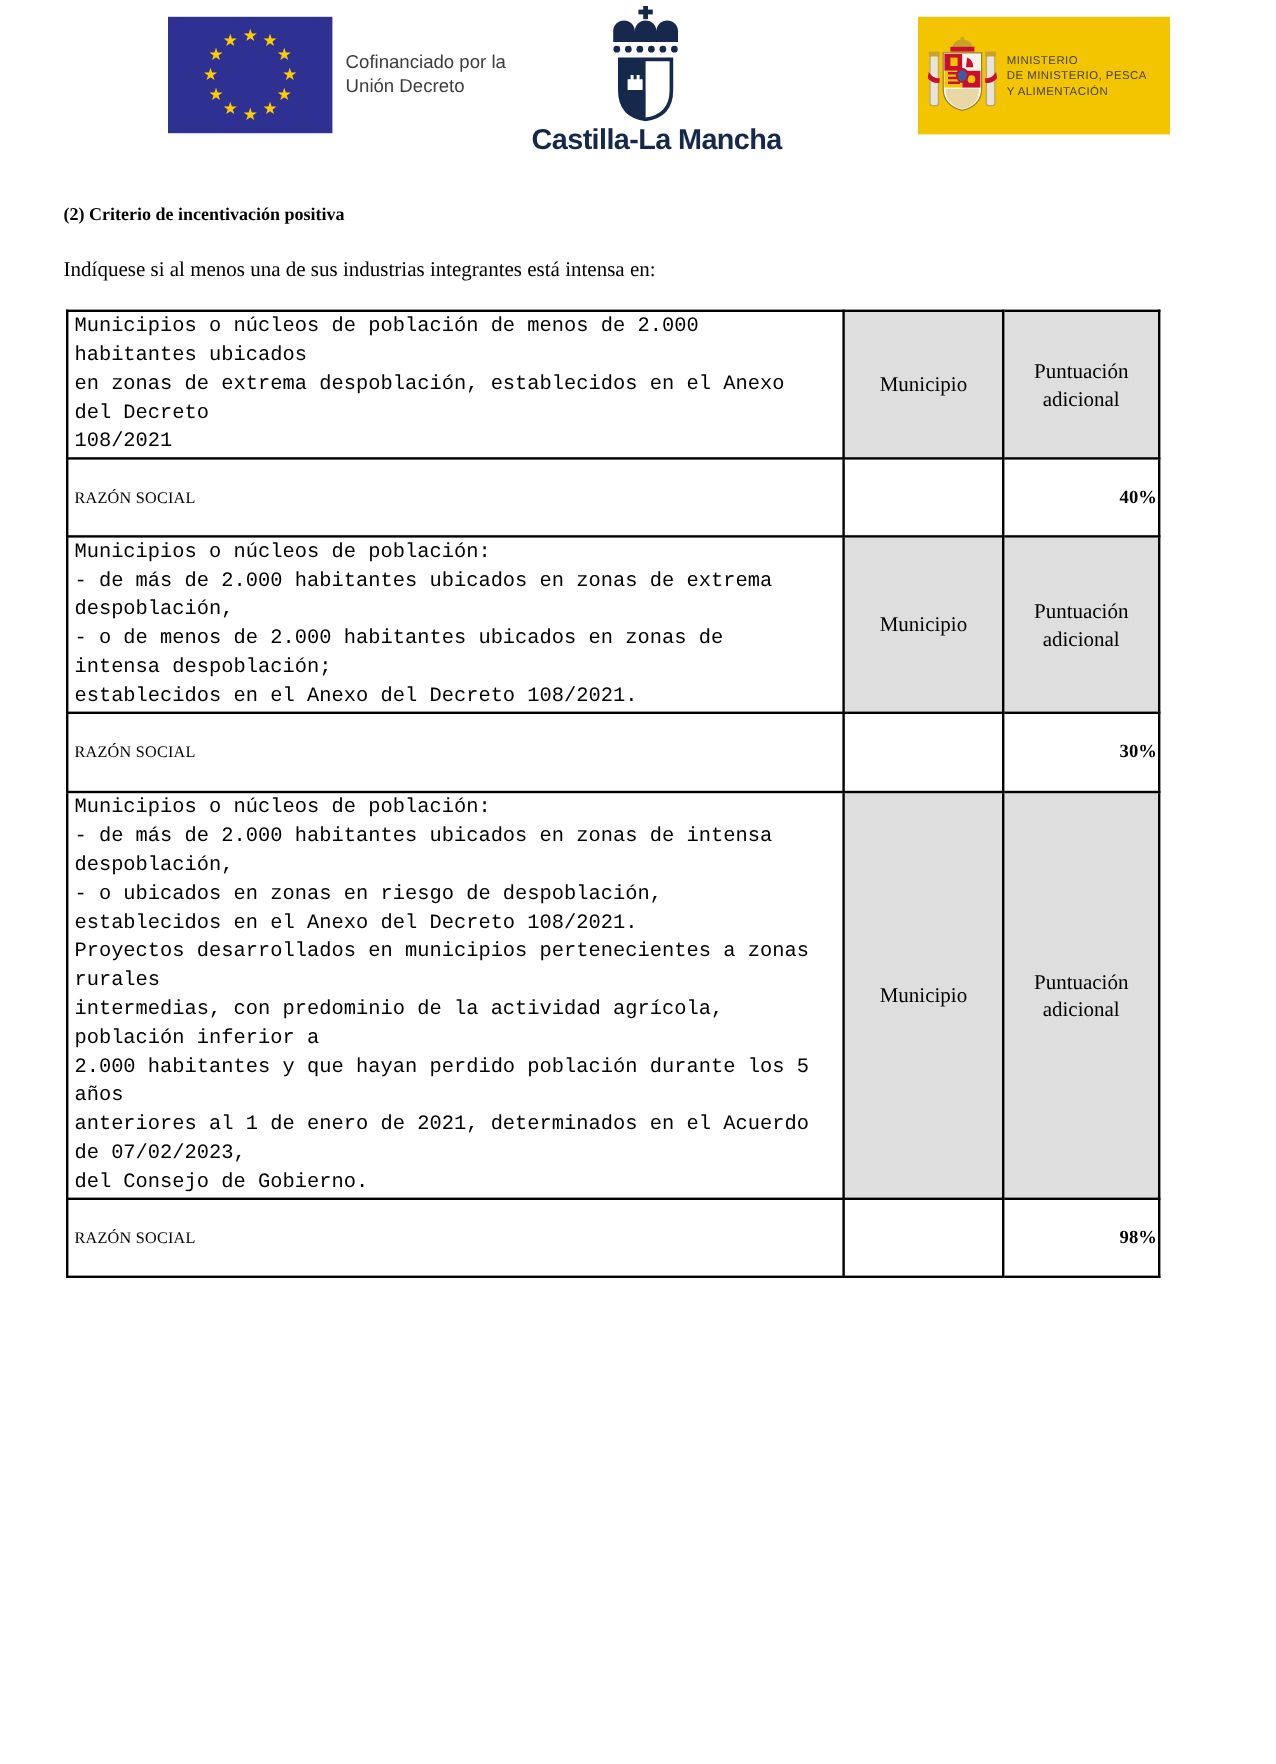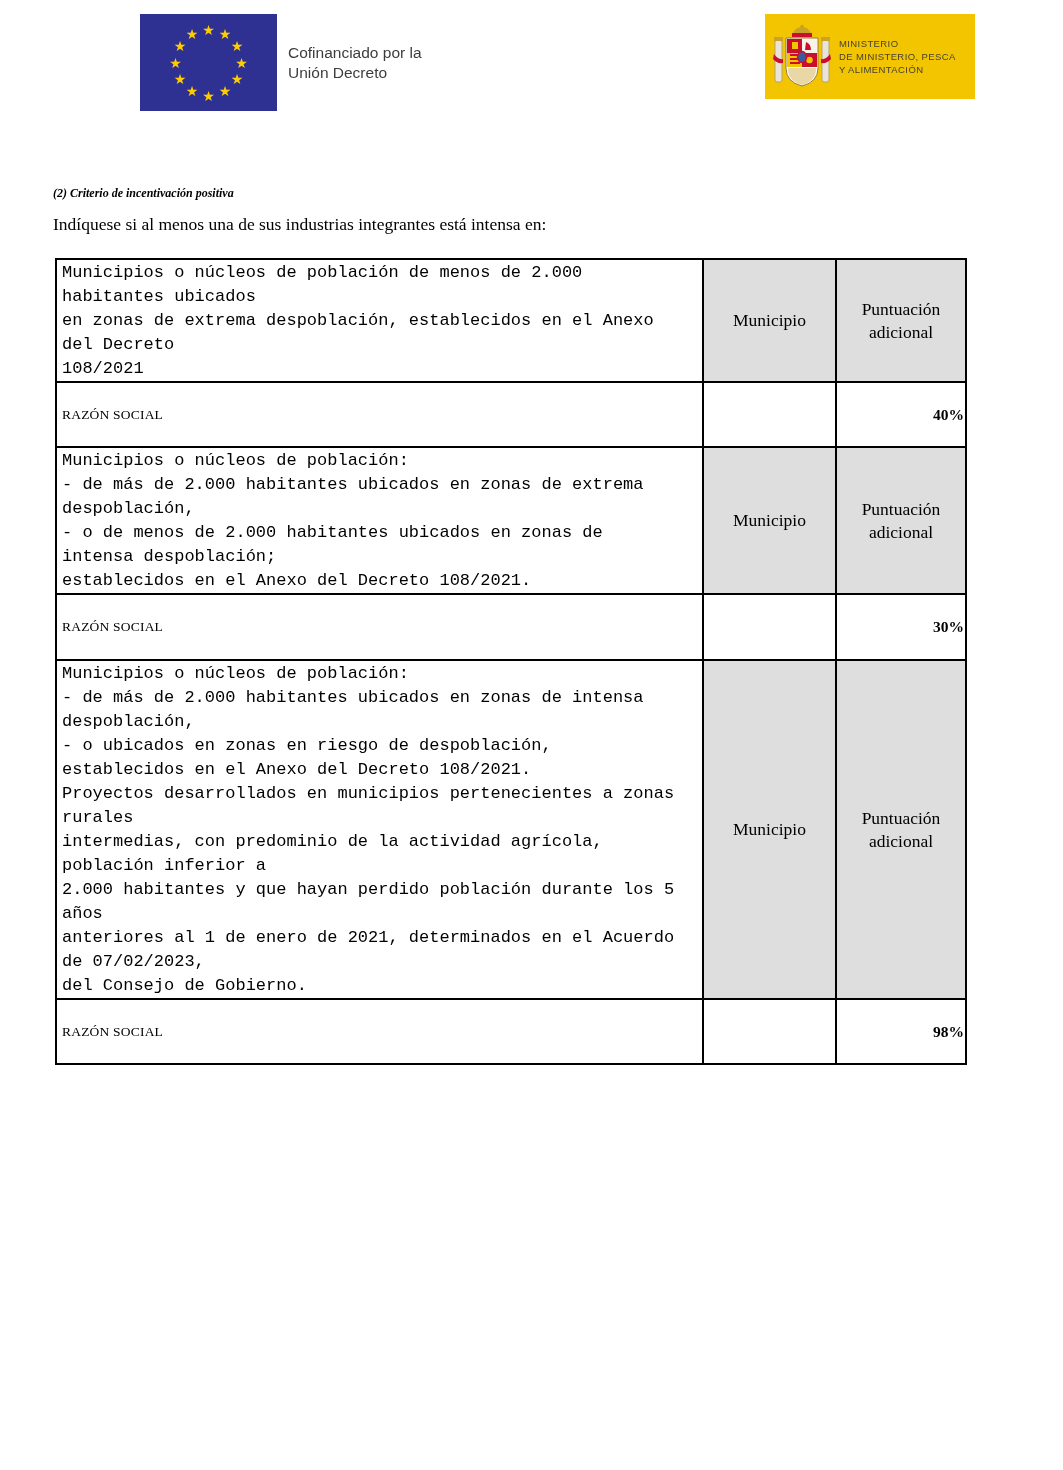--- a/index.html
+++ b/index.html
@@ -12,28 +12,28 @@
   .eu-flag .st{position:absolute;font-size:14px;line-height:14px;color:#ffcc00;
                transform:translate(-50%,-50%);font-family:"DejaVu Sans",sans-serif;}
   .eu-caption{margin-left:11px;font-family:"Liberation Sans",sans-serif;font-size:15.5px;
               line-height:19.5px;color:#3d3d3d;white-space:pre-line;}
 
   .clm-logo{position:absolute;left:443px;top:5px;width:190px;text-align:center;}
   .clm-logo svg{display:block;margin:0 auto;}
   .clm-wordmark{margin-top:2px;font-family:"Liberation Sans",sans-serif;font-weight:bold;
                 font-size:24px;letter-spacing:-0.5px;color:#16294d;white-space:nowrap;}
 
-  .ministry-logo{position:absolute;left:765px;top:14px;width:210px;height:85px;background:#f2c500;
+  .ministry-logo{position:absolute;left:765px;top:14px;width:210px;height:98px;background:#f2c500;
                  display:flex;align-items:center;}
   .ministry-arms{margin-left:8px;flex:0 0 auto;}
   .ministry-text{margin-left:8px;font-family:"Liberation Sans",sans-serif;font-size:9.5px;
                  line-height:13px;color:#474130;letter-spacing:0.4px;}
 
   
-  .heading{position:absolute;left:53px;top:186px;font-size:12px;font-weight:bold;font-style:italic;}
+  .heading{position:absolute;left:53px;top:171px;font-size:15px;font-weight:bold;}
   .intro{position:absolute;left:53px;top:214px;font-size:17.5px;}
 
   
   table.criteria{position:absolute;left:55px;top:258px;width:910px;border-collapse:collapse;
                  table-layout:fixed;}
   table.criteria td{border:2px solid #000;overflow:hidden;}
   td.crit{font-size:17px;line-height:24px;vertical-align:top;padding:1px 18px 0 5px;
           white-space:pre-line;font-family:Liberation Mono, monospace;}
   td.hdr{background:#dedede;text-align:center;vertical-align:middle;font-size:17.5px;
          line-height:23px;padding:0 6px;}
@@ -58,20 +58,39 @@
       <span class="st" style="left:52px;top:77px">★</span>
       <span class="st" style="left:40px;top:65px">★</span>
       <span class="st" style="left:35.5px;top:48.5px">★</span>
       <span class="st" style="left:40px;top:32px">★</span>
       <span class="st" style="left:52px;top:20px">★</span>
     </div>
     <div class="eu-caption">Cofinanciado por la
 Unión Decreto</div>
   </div>
 
+  <div class="clm-logo">
+    <svg width="90" height="96" viewBox="0 0 90 96">
+      <g fill="#16294d">
+        <rect x="43" y="0" width="4" height="11"></rect>
+        <rect x="39" y="3" width="12" height="4"></rect>
+        <path d="M18,30 V21 a9,9 0 0 1 18,0 a9,9 0 0 1 18,0 a9,9 0 0 1 18,0 V30 Z"></path>
+        <circle cx="21" cy="36" r="2.8"></circle>
+        <circle cx="30.6" cy="36" r="2.8"></circle>
+        <circle cx="40.2" cy="36" r="2.8"></circle>
+        <circle cx="49.8" cy="36" r="2.8"></circle>
+        <circle cx="59.4" cy="36" r="2.8"></circle>
+        <circle cx="69" cy="36" r="2.8"></circle>
+        <path d="M22,43 h46 v27 q0,23 -23,26 q-23,-3 -23,-26 z"></path>
+      </g>
+      <path d="M45,46 h20 v24 q0,20 -20,23 z" fill="#ffffff"></path>
+      <path d="M30,70 v-9 h2.5 v-3.5 h2.5 v3.5 h2.5 v-3.5 h2.5 v3.5 h2.5 v9 z" fill="#ffffff"></path>
+    </svg>
+    <div class="clm-wordmark">Castilla-La Mancha</div>
+  </div>
 
   <div class="ministry-logo">
     <svg class="ministry-arms" width="58" height="66" viewBox="0 0 58 66">
 
       <rect x="2" y="16" width="7" height="42" rx="2" fill="#e8e4da" stroke="#b7a36a" stroke-width="1"></rect>
       <rect x="49" y="16" width="7" height="42" rx="2" fill="#e8e4da" stroke="#b7a36a" stroke-width="1"></rect>
       <rect x="1" y="13" width="9" height="4" fill="#c9a227"></rect>
       <rect x="48" y="13" width="9" height="4" fill="#c9a227"></rect>
 
       <path d="M1,30 q4,6 9,5 v4 q-6,1 -10,-4 z" fill="#c8102e"></path>

